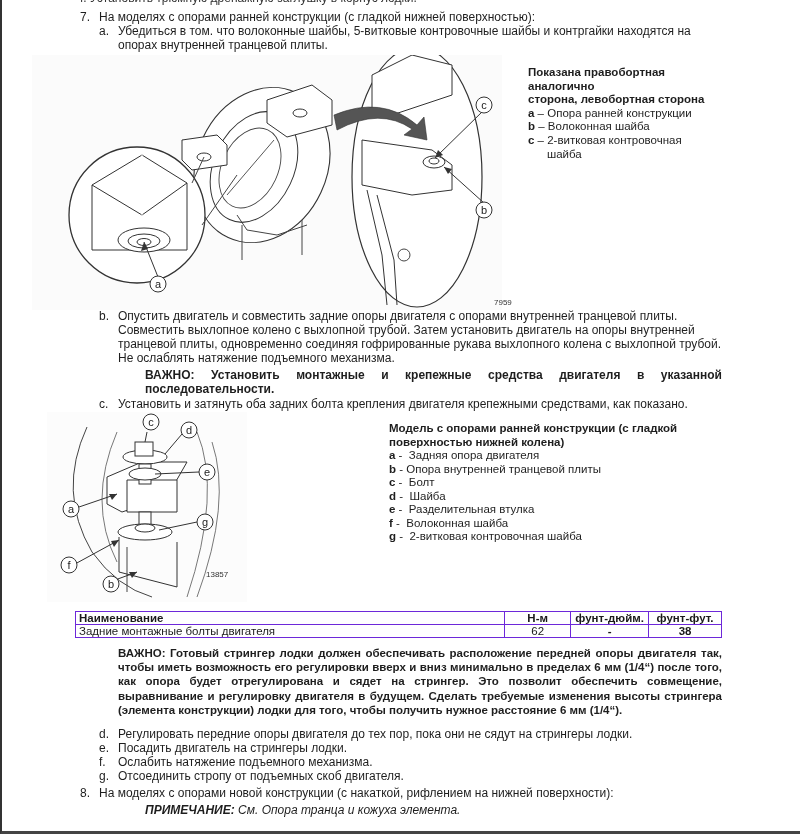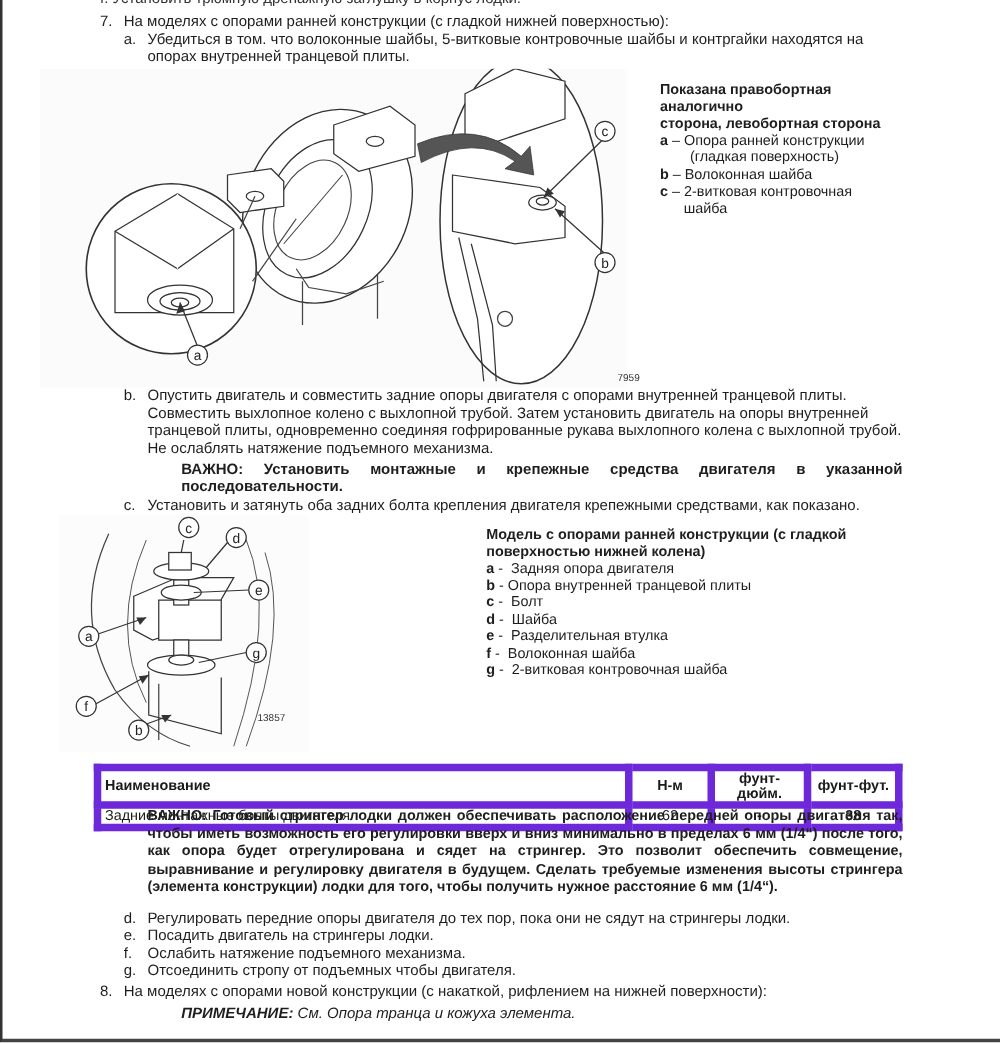--- a/index.html
+++ b/index.html
@@ -7,21 +7,21 @@
   body { position: relative; font-family: "Liberation Sans", sans-serif; color: #1a1a1a; font-size: 12px; }
   .page { position: absolute; left: 0; top: 0; width: 800px; height: 834px; border-left: 2px solid #333; border-bottom: 3px solid #444; background: #fff; }
   .abs { position: absolute; }
   .line { position: absolute; font-size: 12px; line-height: 14px; white-space: nowrap; color: #1e1e1e; }
   .bold { font-weight: bold; padding-left: 27px; }
   .legend { position: absolute; font-size: 11.5px; line-height: 13.6px; color: #1e1e1e; }
   .legend .hd { font-weight: bold; }
   .legend .k { font-weight: bold; }
   .justify { text-align: justify; text-align-last: justify; white-space: normal; }
   table.spec { position: absolute; left: 73px; top: 611px; width: 647px; border-collapse: collapse; font-size: 11.5px; }
-  table.spec td, table.spec th { border: 6px solid #6d28d9; padding: 0 3px; height: 13px; line-height: 12px; }
+  table.spec td, table.spec th { border: 1px solid #6d28d9; padding: 0 3px; height: 13px; line-height: 12px; }
   table.spec th { font-weight: bold; text-align: left; }
   table.spec .c { text-align: center; }
   .imp { position: absolute; left: 116px; top: 646px; width: 604px; font-size: 11.5px; line-height: 14.2px; font-weight: bold; text-align: justify; color: #1e1e1e; }
   .fig-num { position: absolute; font-size: 8px; color: #333; }
   svg text { font-family: "Liberation Sans", sans-serif; }
 </style>
 </head>
 <body>
 
 <div class="page">
@@ -90,21 +90,20 @@
     <circle cx="452" cy="155" r="8" fill="#fff" stroke="#333"></circle>
     <text x="452" y="159" font-size="11" text-anchor="middle" fill="#222">b</text>
   </svg>
   <div class="fig-num" style="left:492px; top:298px;">7959</div>
 
   <div class="legend" style="left:526px; top:66px; width:210px;">
     <div class="hd">Показана правобортная</div>
     <div class="hd">аналогично</div>
     <div class="hd">сторона, левобортная сторона</div>
     <div><span class="k">a</span><span> – </span><span>Опора ранней конструкции</span></div>
-    <div style="padding-left:24px;">(гладкая поверхность)</div>
     <div><span class="k">b</span><span> – </span><span>Волоконная шайба</span></div>
     <div><span class="k">c</span><span> – </span><span>2-витковая контровочная</span></div>
     <div style="padding-left:19px;">шайба</div>
   </div>
 
   <div class="line" style="left:97px; top:309px;">b.</div>
   <div class="line" style="left:116px; top:309px;">Опустить двигатель и совместить задние опоры двигателя с опорами внутренней транцевой плиты.</div>
   <div class="line" style="left:116px; top:323px;">Совместить выхлопное колено с выхлопной трубой. Затем установить двигатель на опоры внутренней</div>
   <div class="line" style="left:116px; top:337px;">транцевой плиты, одновременно соединяя гофрированные рукава выхлопного колена с выхлопной трубой.</div>
   <div class="line" style="left:116px; top:351px;">Не ослаблять натяжение подъемного механизма.</div>
@@ -209,19 +208,19 @@
 
   <div class="imp">ВАЖНО: Готовый стрингер лодки должен обеспечивать расположение передней опоры двигателя так, чтобы иметь возможность его регулировки вверх и вниз минимально в пределах 6 мм (1/4“) после того, как опора будет отрегулирована и сядет на стрингер. Это позволит обеспечить совмещение, выравнивание и регулировку двигателя в будущем. Сделать требуемые изменения высоты стрингера (элемента конструкции) лодки для того, чтобы получить нужное расстояние 6 мм (1/4“).</div>
 
   <div class="line" style="left:97px; top:727px;">d.</div>
   <div class="line" style="left:116px; top:727px;">Регулировать передние опоры двигателя до тех пор, пока они не сядут на стрингеры лодки.</div>
   <div class="line" style="left:97px; top:741px;">e.</div>
   <div class="line" style="left:116px; top:741px;">Посадить двигатель на стрингеры лодки.</div>
   <div class="line" style="left:97px; top:755px;">f.</div>
   <div class="line" style="left:116px; top:755px;">Ослабить натяжение подъемного механизма.</div>
   <div class="line" style="left:97px; top:769px;">g.</div>
-  <div class="line" style="left:116px; top:769px;">Отсоединить стропу от подъемных чтобы двигателя.</div>
+  <div class="line" style="left:116px; top:769px;">Отсоединить стропу от подъемных скоб двигателя.</div>
 
   <div class="line" style="left:78px; top:786px;">8.</div>
   <div class="line" style="left:97px; top:786px;">На моделях с опорами новой конструкции (с накаткой, рифлением на нижней поверхности):</div>
   <div class="line" style="left:116px; top:803px; font-style:italic;"><span class="bold">ПРИМЕЧАНИЕ:</span><span style="white-space:pre"> См. Опора транца и кожуха элемента.</span></div>
 
 </div>
 
 </body></html>

